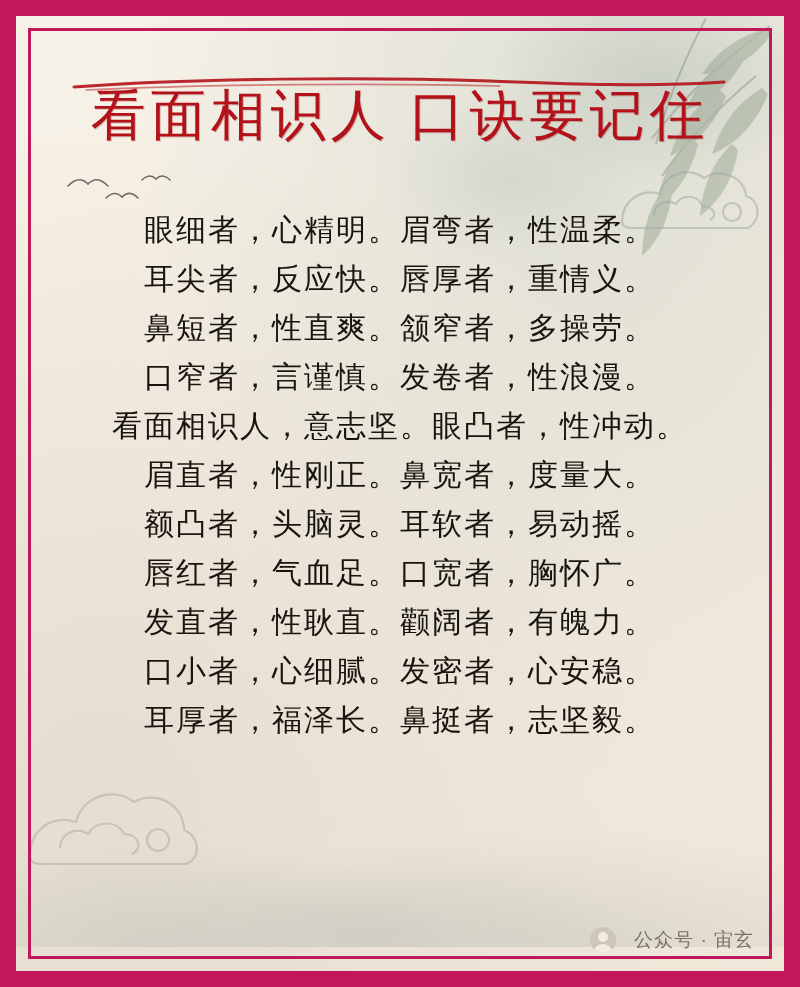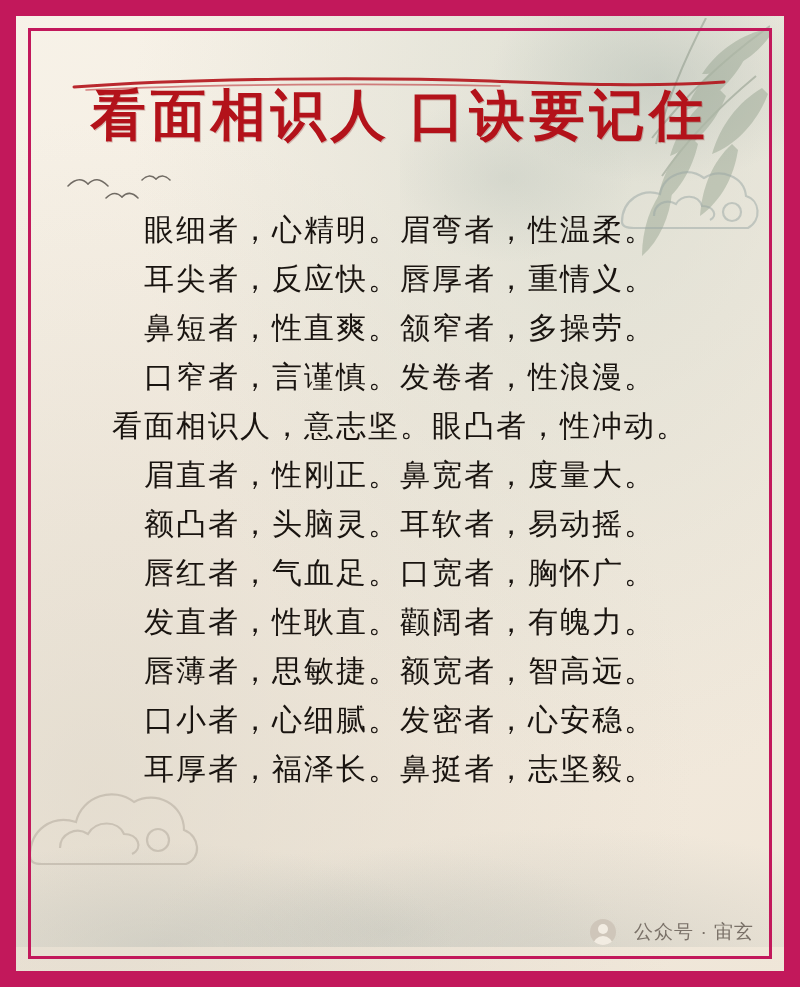--- a/index.html
+++ b/index.html
@@ -93,21 +93,21 @@
   .title-wrap {
     position: absolute;
     top: 86px;
     left: 0; right: 0;
     text-align: center;
     z-index: 12;
   }
   .title {
     font-family: "Liberation Serif", "DejaVu Serif", serif;
     font-size: 55px;
-    font-weight: bold;
+    font-weight: normal;
     color: #b3121a;
     letter-spacing: 5px;
     line-height: 1.1;
     text-shadow: 1px 1px 0 rgba(120,10,15,0.25);
     display: inline-block;
   }
   .title-underline {
     position: absolute;
     left: 70px;
     top: 76px;
@@ -148,21 +148,21 @@
     display: flex;
     align-items: center;
     justify-content: center;
     white-space: nowrap;
   }
 
   
   .watermark {
     position: absolute;
     right: 46px;
-    bottom: 42px;
+    bottom: 34px;
     display: flex;
     align-items: flex-start;
     gap: 18px;
     z-index: 20;
     color: #7a7168;
     font-family: "Liberation Sans", sans-serif;
     font-size: 19px;
     letter-spacing: 1px;
   }
   .wm-avatar {
@@ -253,21 +253,20 @@
   <div class="verses">
     <div class="verse-line">眼细者，心精明。眉弯者，性温柔。</div>
     <div class="verse-line">耳尖者，反应快。唇厚者，重情义。</div>
     <div class="verse-line">鼻短者，性直爽。颔窄者，多操劳。</div>
     <div class="verse-line">口窄者，言谨慎。发卷者，性浪漫。</div>
     <div class="verse-line">看面相识人，意志坚。眼凸者，性冲动。</div>
     <div class="verse-line">眉直者，性刚正。鼻宽者，度量大。</div>
     <div class="verse-line">额凸者，头脑灵。耳软者，易动摇。</div>
     <div class="verse-line">唇红者，气血足。口宽者，胸怀广。</div>
     <div class="verse-line">发直者，性耿直。颧阔者，有魄力。</div>
-    <div class="verse-line">唇薄者，思敏捷。额宽者，智高远。</div>
     <div class="verse-line">口小者，心细腻。发密者，心安稳。</div>
     <div class="verse-line">耳厚者，福泽长。鼻挺者，志坚毅。</div>
   </div>
 
   <div class="watermark">
     <span class="wm-avatar"></span>
     <span>公众号 · 宙玄</span>
   </div>
 
   <div class="frame-inner"></div>

